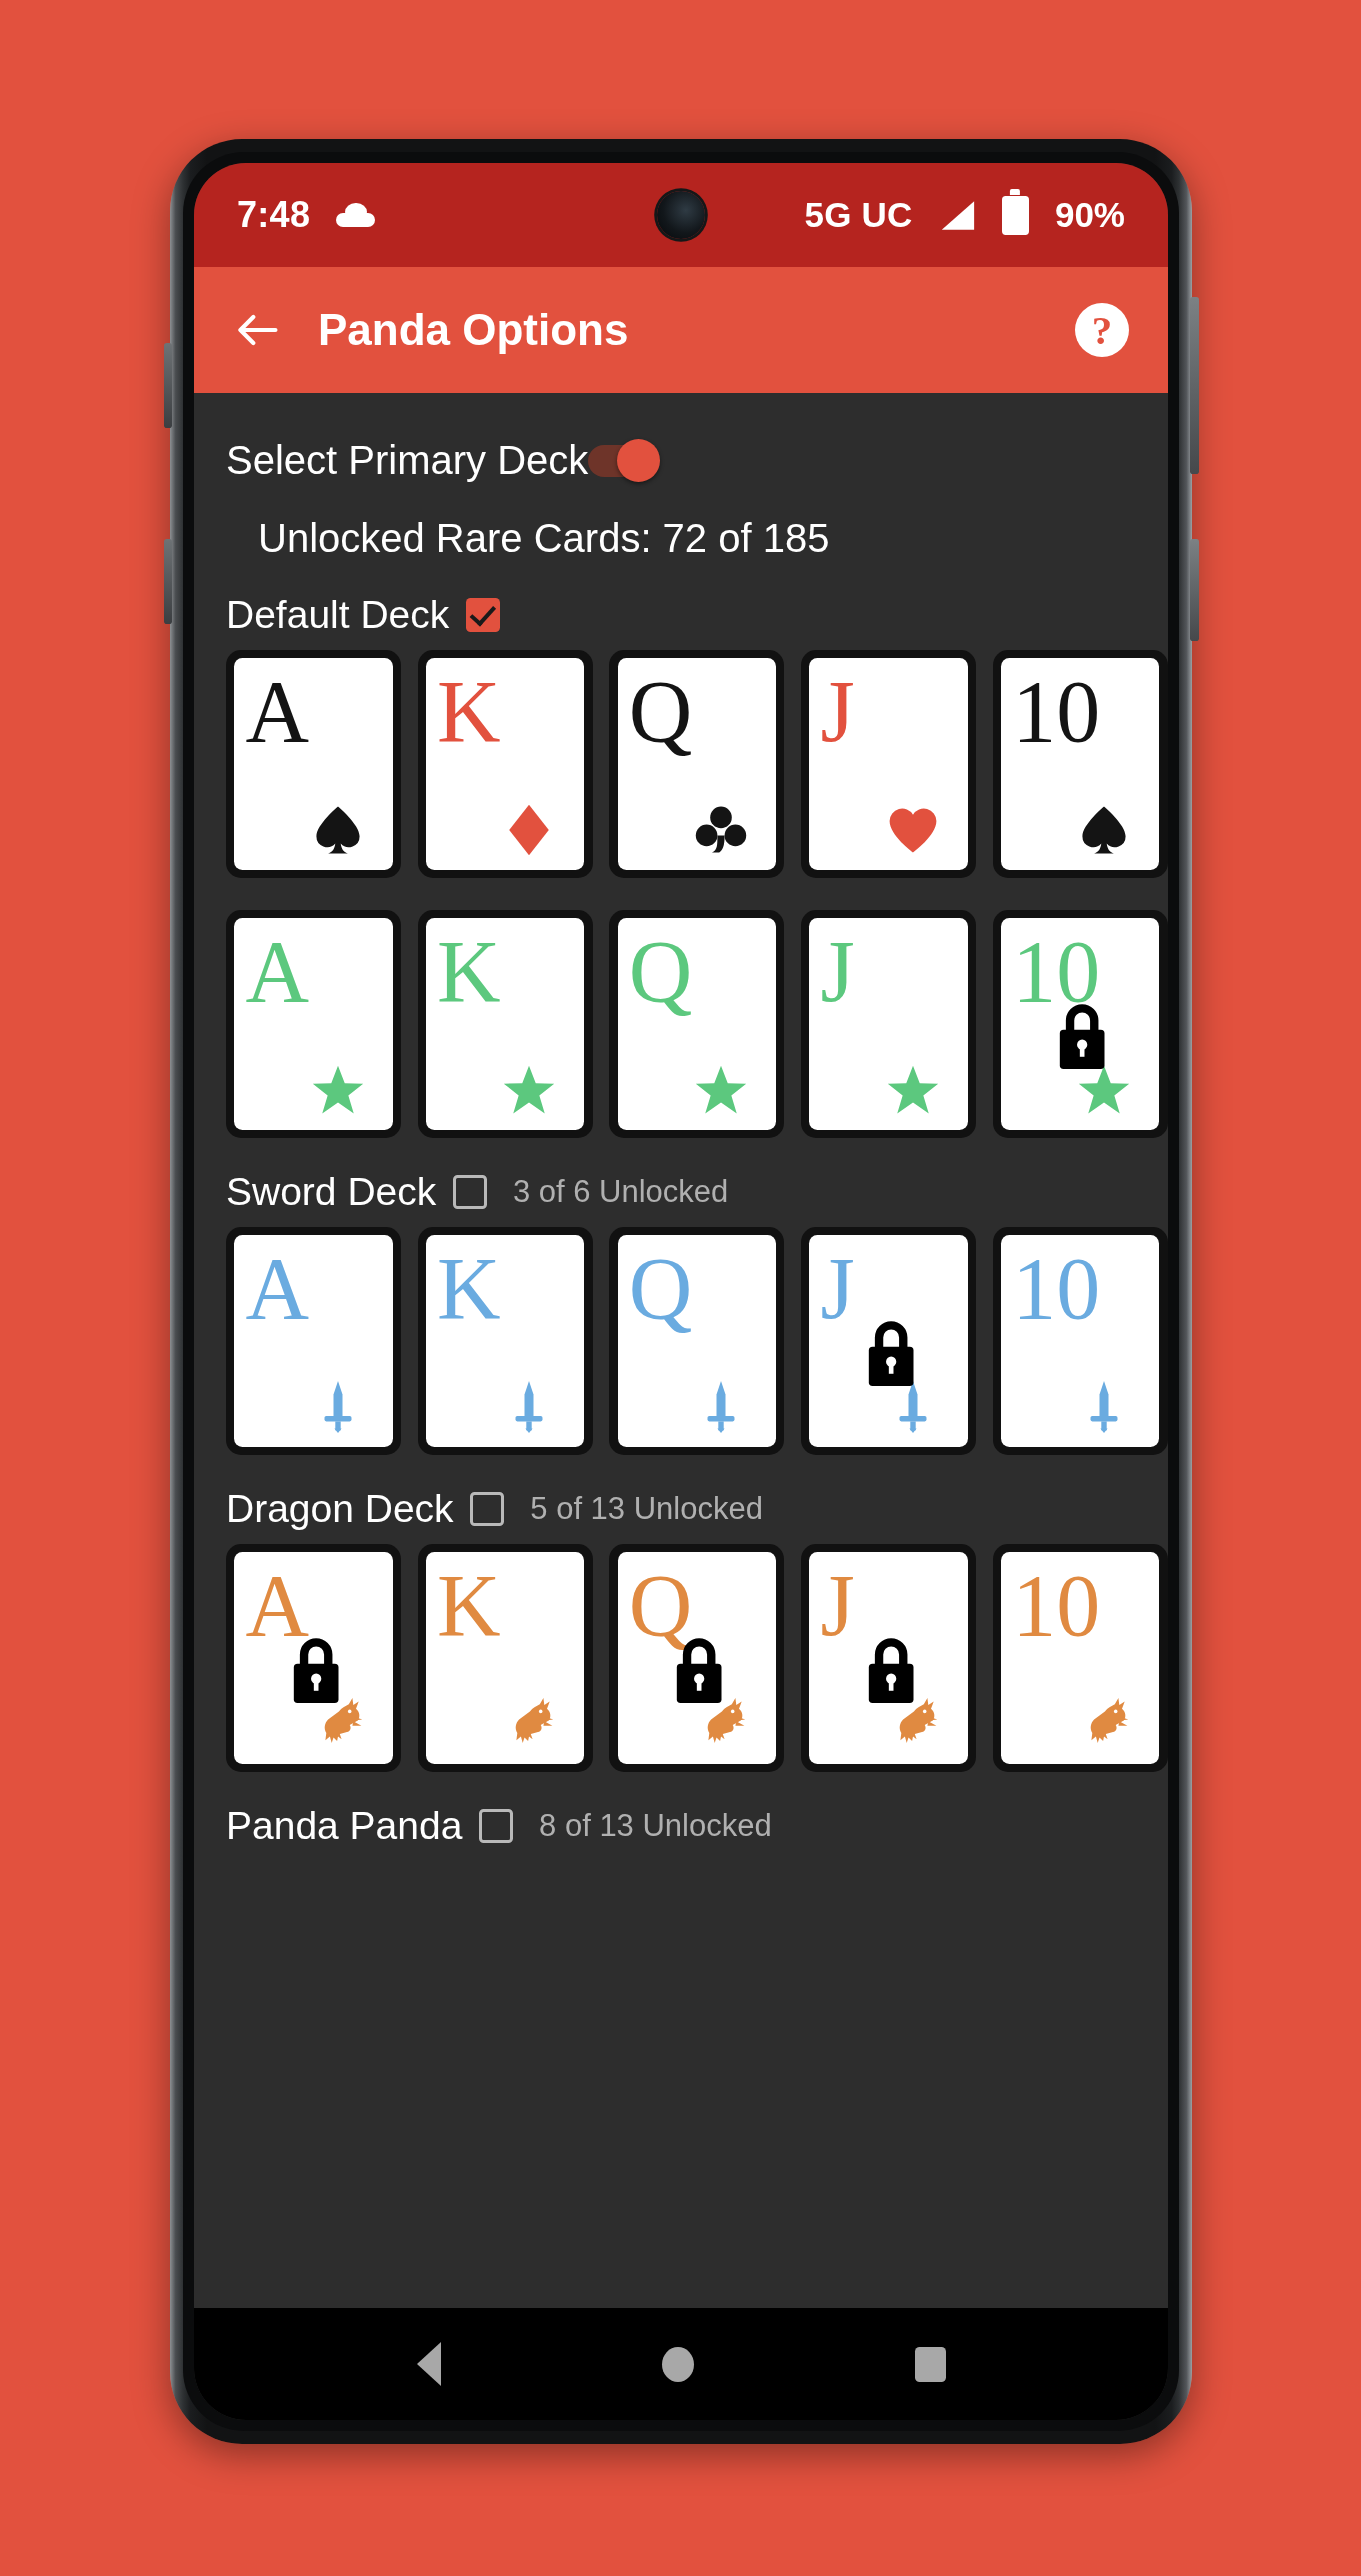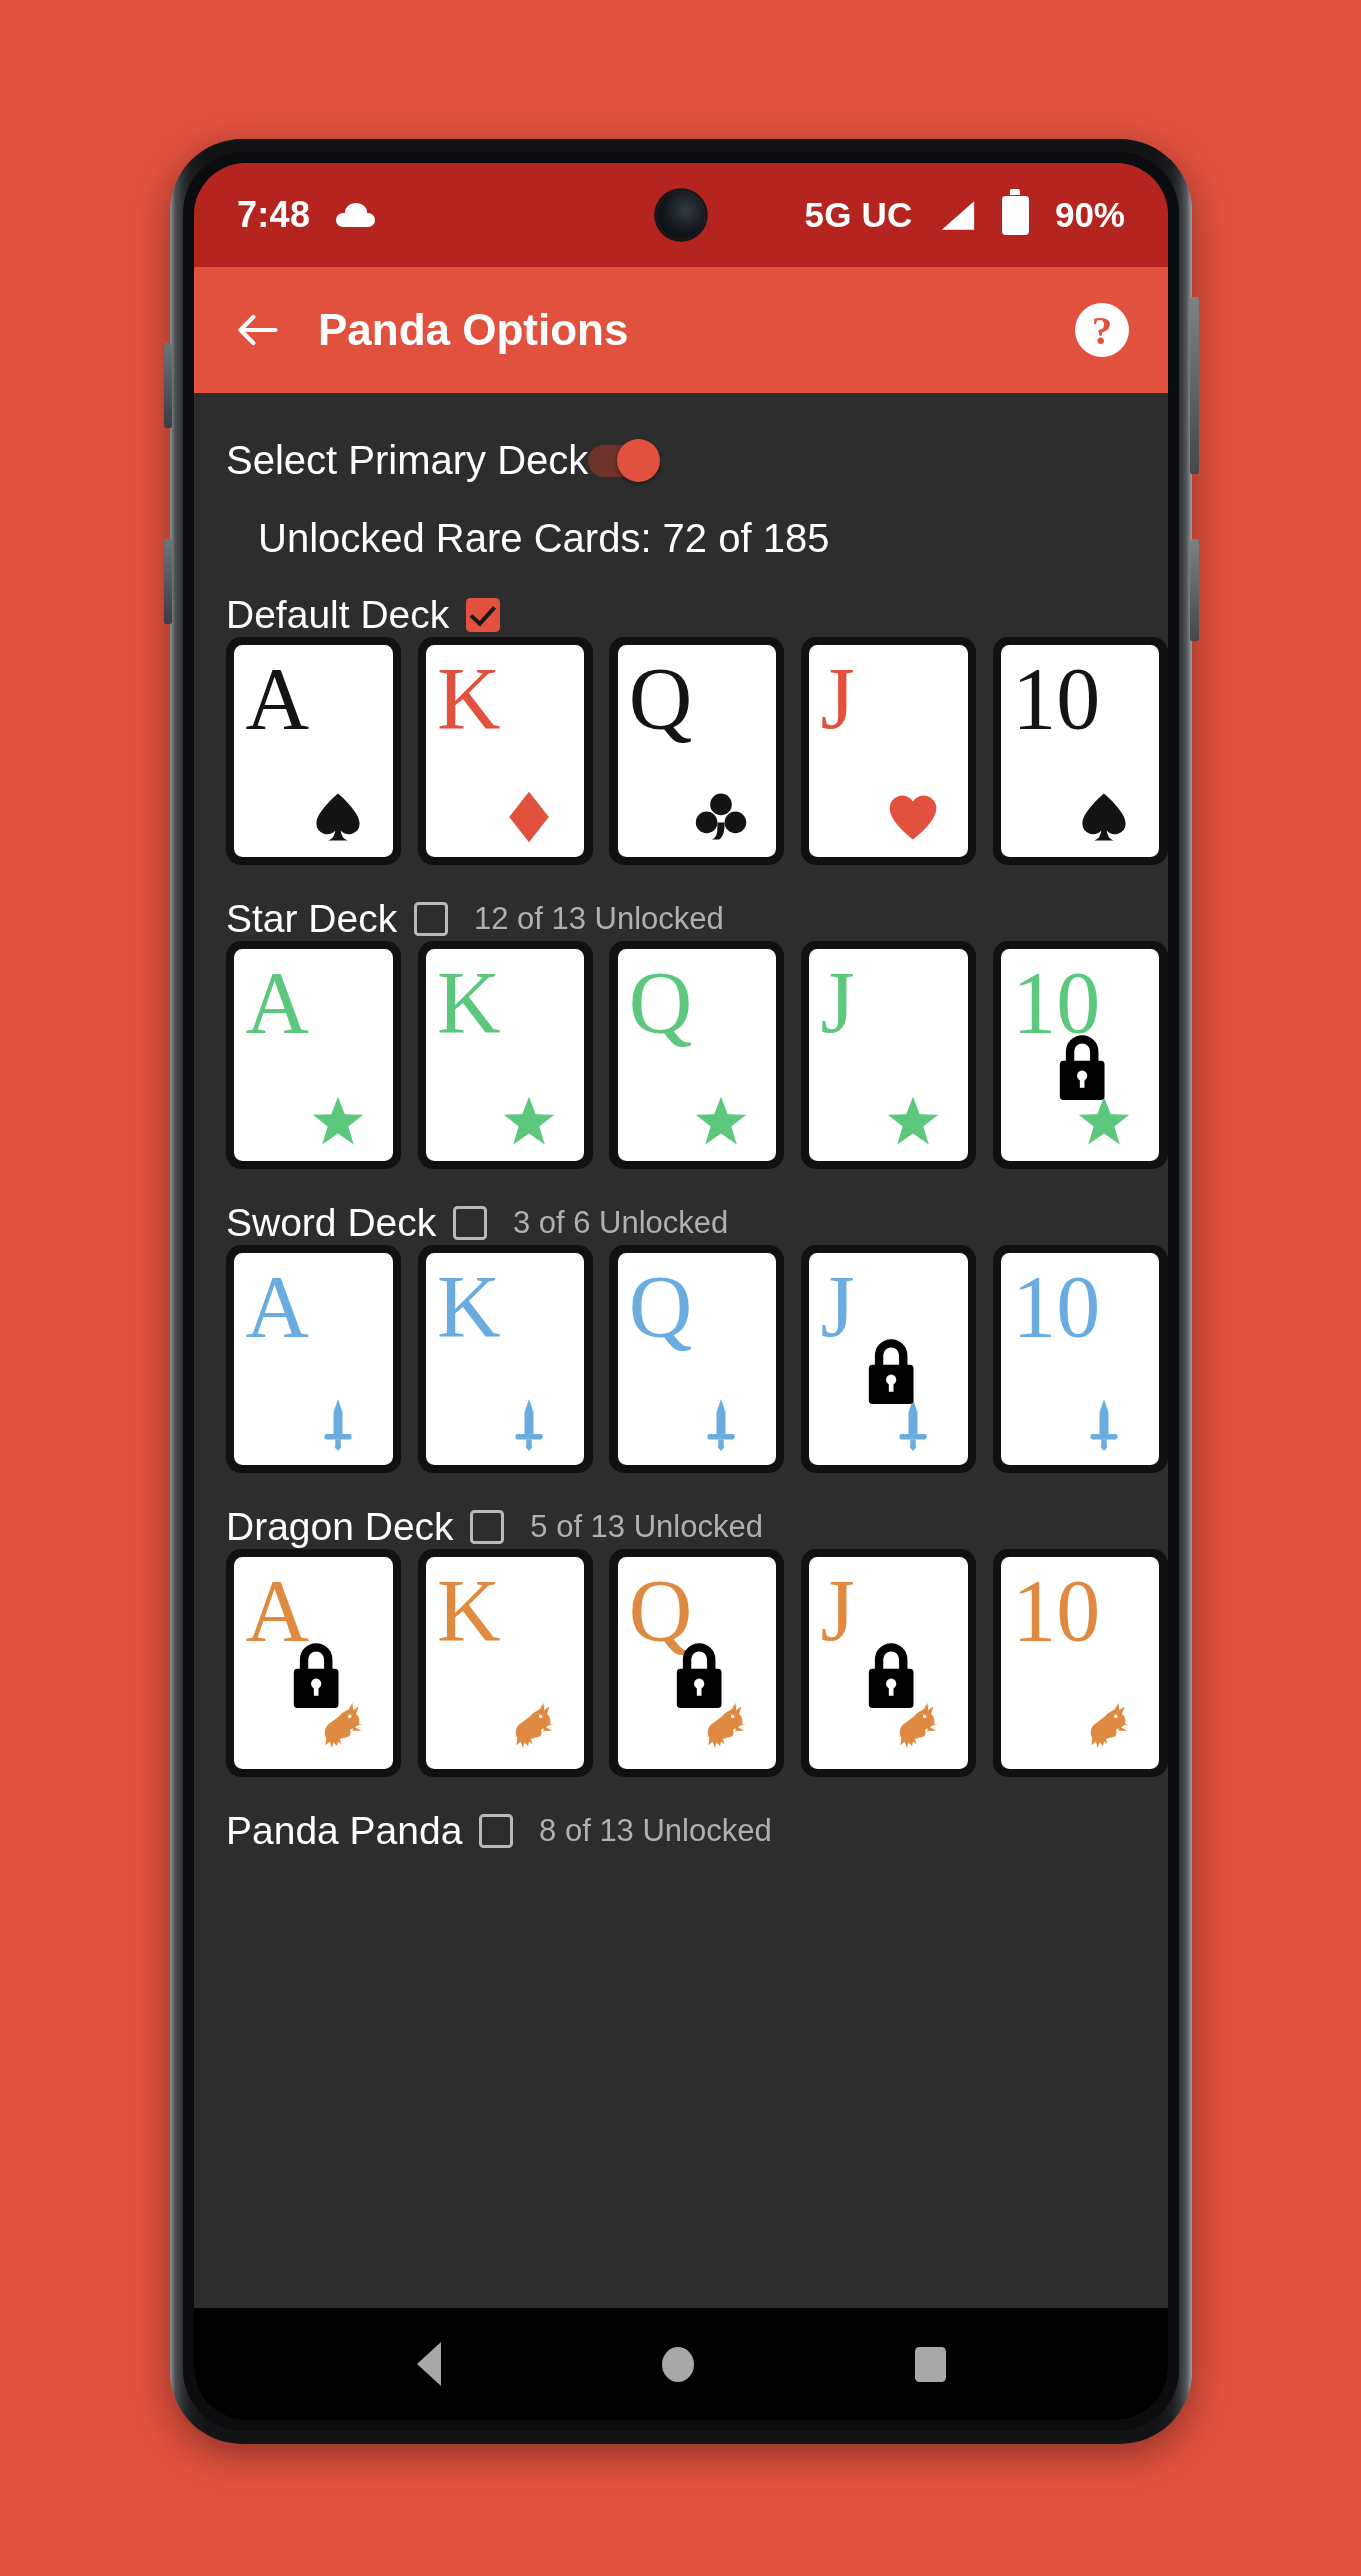--- a/index.html
+++ b/index.html
@@ -90,21 +90,21 @@
   .toggle{
     width:72px;height:43px;position:relative;flex:0 0 auto;cursor:pointer;
   }
   .toggle .track{position:absolute;left:0;top:5.6px;width:63px;height:32px;border-radius:16px;
      background:#6e3429;}
   .toggle .knob{position:absolute;right:0;top:0;width:43px;height:43px;border-radius:50%;
      background:#e2513e;box-shadow:0 1.9px 4.6px rgba(0,0,0,.45);}
   #rare-count{color:#fff;font-size:40px;padding:33px 14px 0 0;margin-left:32px;}
 
   .deck-block{margin-top:32px;}
-  .deck-header{display:flex;align-items:center;gap:16.7px;}
+  .deck-header{display:flex;align-items:center;gap:16.7px;padding-bottom:13px;}
   .deck-name{color:#fff;font-size:39px;}
   .checkbox{
     width:34px;height:34px;border-radius:4.6px;flex:0 0 auto;position:relative;cursor:pointer;
     box-sizing:border-box;
   }
   .checkbox.unchecked{border:3.7px solid #b9b9b9;background:transparent;}
   .checkbox.checked{background:#e2513e;border:none;}
   .checkbox.checked:after{
     content:"";position:absolute;left:10.2px;top:2.8px;width:10.2px;height:19.5px;
     border:solid #1a1a1a;border-width:0 4.6px 4.6px 0;transform:rotate(42deg);
@@ -233,25 +233,20 @@
                   <div class="card-inner">
                     <span class="rank" style="color: rgb(20, 20, 20);">10</span>
                     <svg class="suit" viewBox="0 0 60 60">
                       <path d="M30 4 C30 4 6 24 6 37 a12 12 0 0 0 21 8 c-1 7 -4 10 -8 11 h22 c-4 -1 -7 -4 -8 -11 a12 12 0 0 0 21 -8 C54 24 30 4 30 4 Z" fill="#141414"></path>
                     </svg>
                   </div>
                 </div>
               </div>
             </div>
             <div class="deck-block">
-              <div class="deck-header">
-                <span class="deck-name">Star Deck</span>
-                <span class="checkbox unchecked"></span>
-                <span class="unlock-text">12 of 13 Unlocked</span>
-              </div>
               <div class="card-row">
                 <div class="card">
                   <div class="card-inner">
                     <span class="rank" style="color: rgb(92, 200, 126);">A</span>
                     <svg class="suit" viewBox="0 0 60 60">
                       <polygon points="30,3 37.5,22.5 58,23 41.5,36 47.5,56 30,44 12.5,56 18.5,36 2,23 22.5,22.5" fill="#5cc87e"></polygon>
                     </svg>
                   </div>
                 </div>
                 <div class="card">

